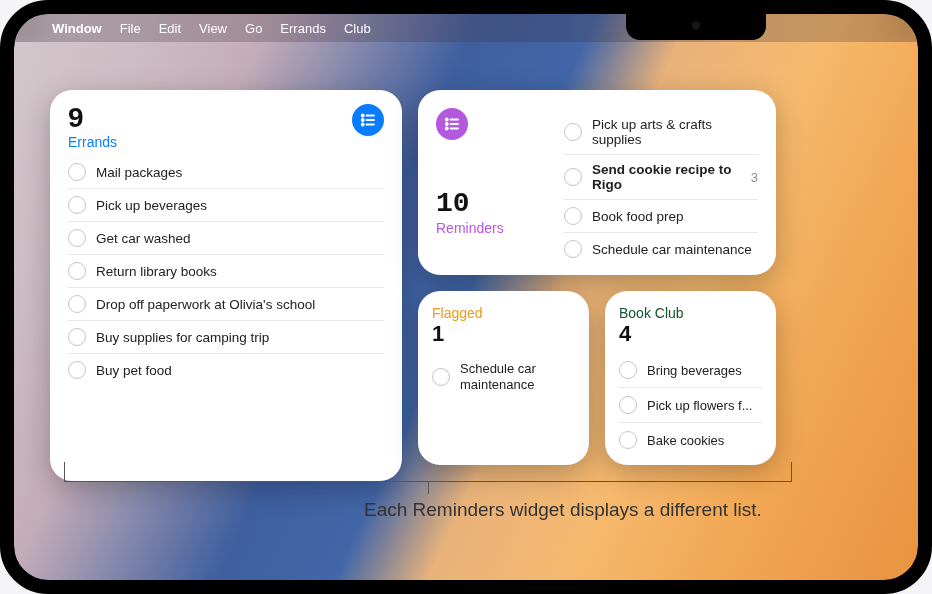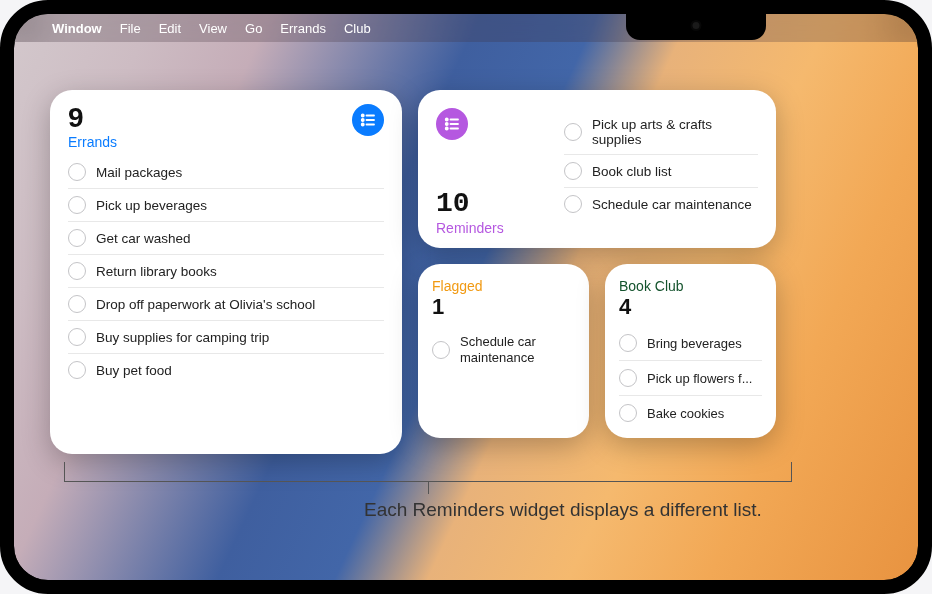--- a/index.html
+++ b/index.html
@@ -255,21 +255,28 @@
                 <ul class="items">
                   <li>
                       <span class="txt">
                         <span class="radio"></span>
                         <span>Pick up arts &amp; crafts supplies</span>
                       </span>
                     </li>
                   <li>
                       <span class="txt">
                         <span class="radio"></span>
-                        <span>Book club list</span>
+                        <span class="bold">Send cookie recipe to Rigo</span>
+                      </span>
+                      <span class="sub">3</span>
+                    </li>
+                  <li>
+                      <span class="txt">
+                        <span class="radio"></span>
+                        <span>Book food prep</span>
                       </span>
                     </li>
                   <li>
                       <span class="txt">
                         <span class="radio"></span>
                         <span>Schedule car maintenance</span>
                       </span>
                     </li>
                 </ul>
               </div>

